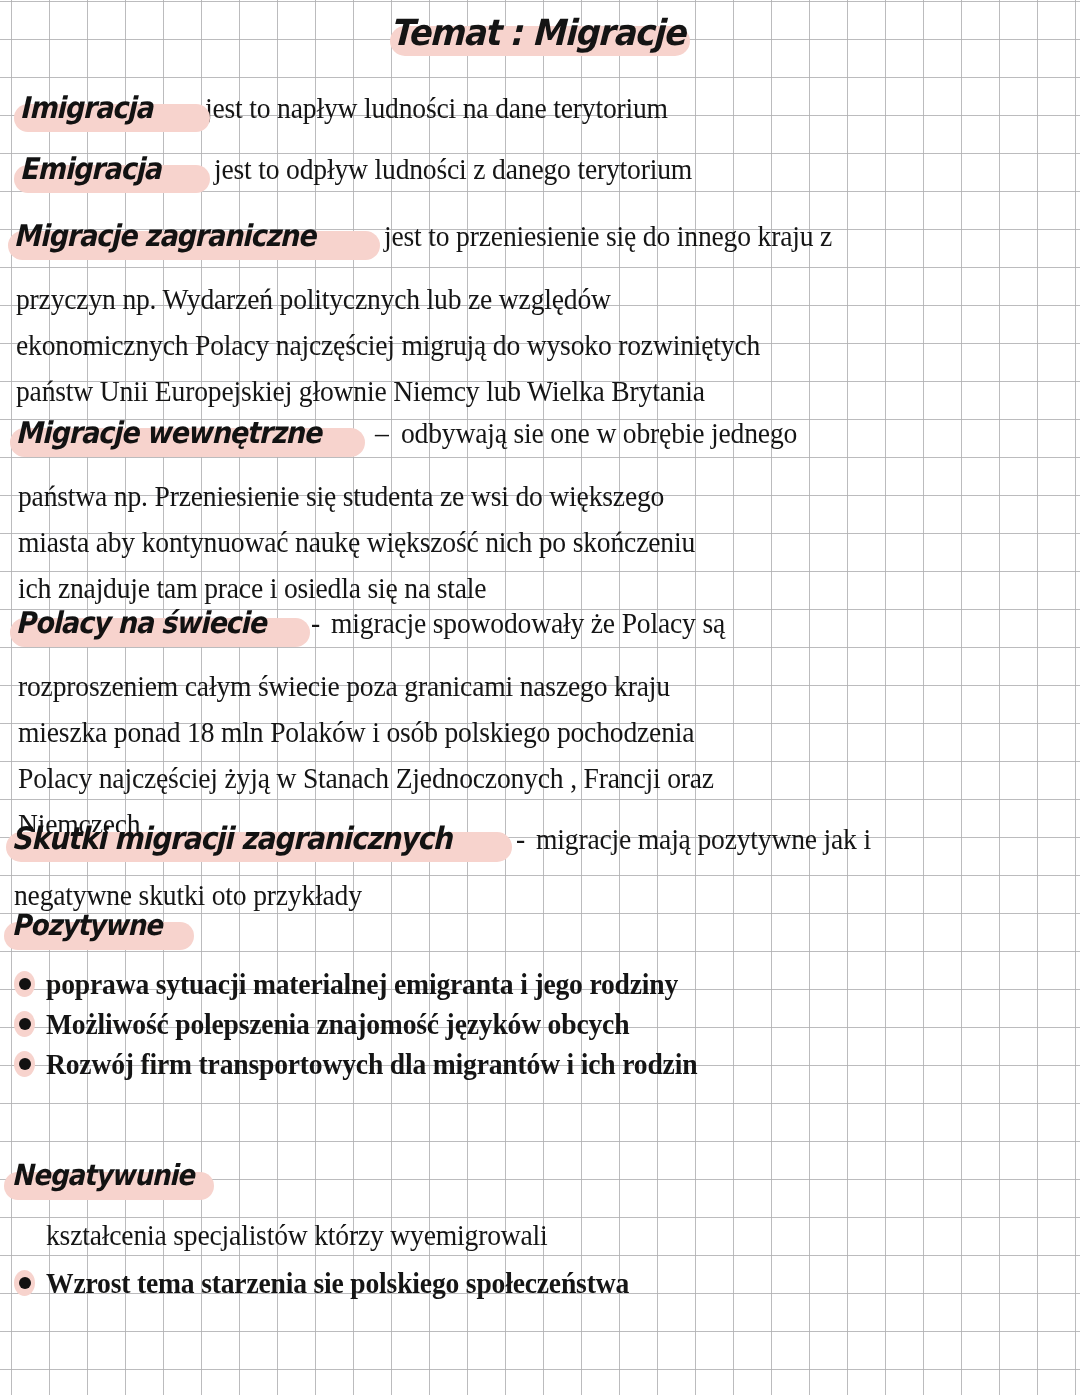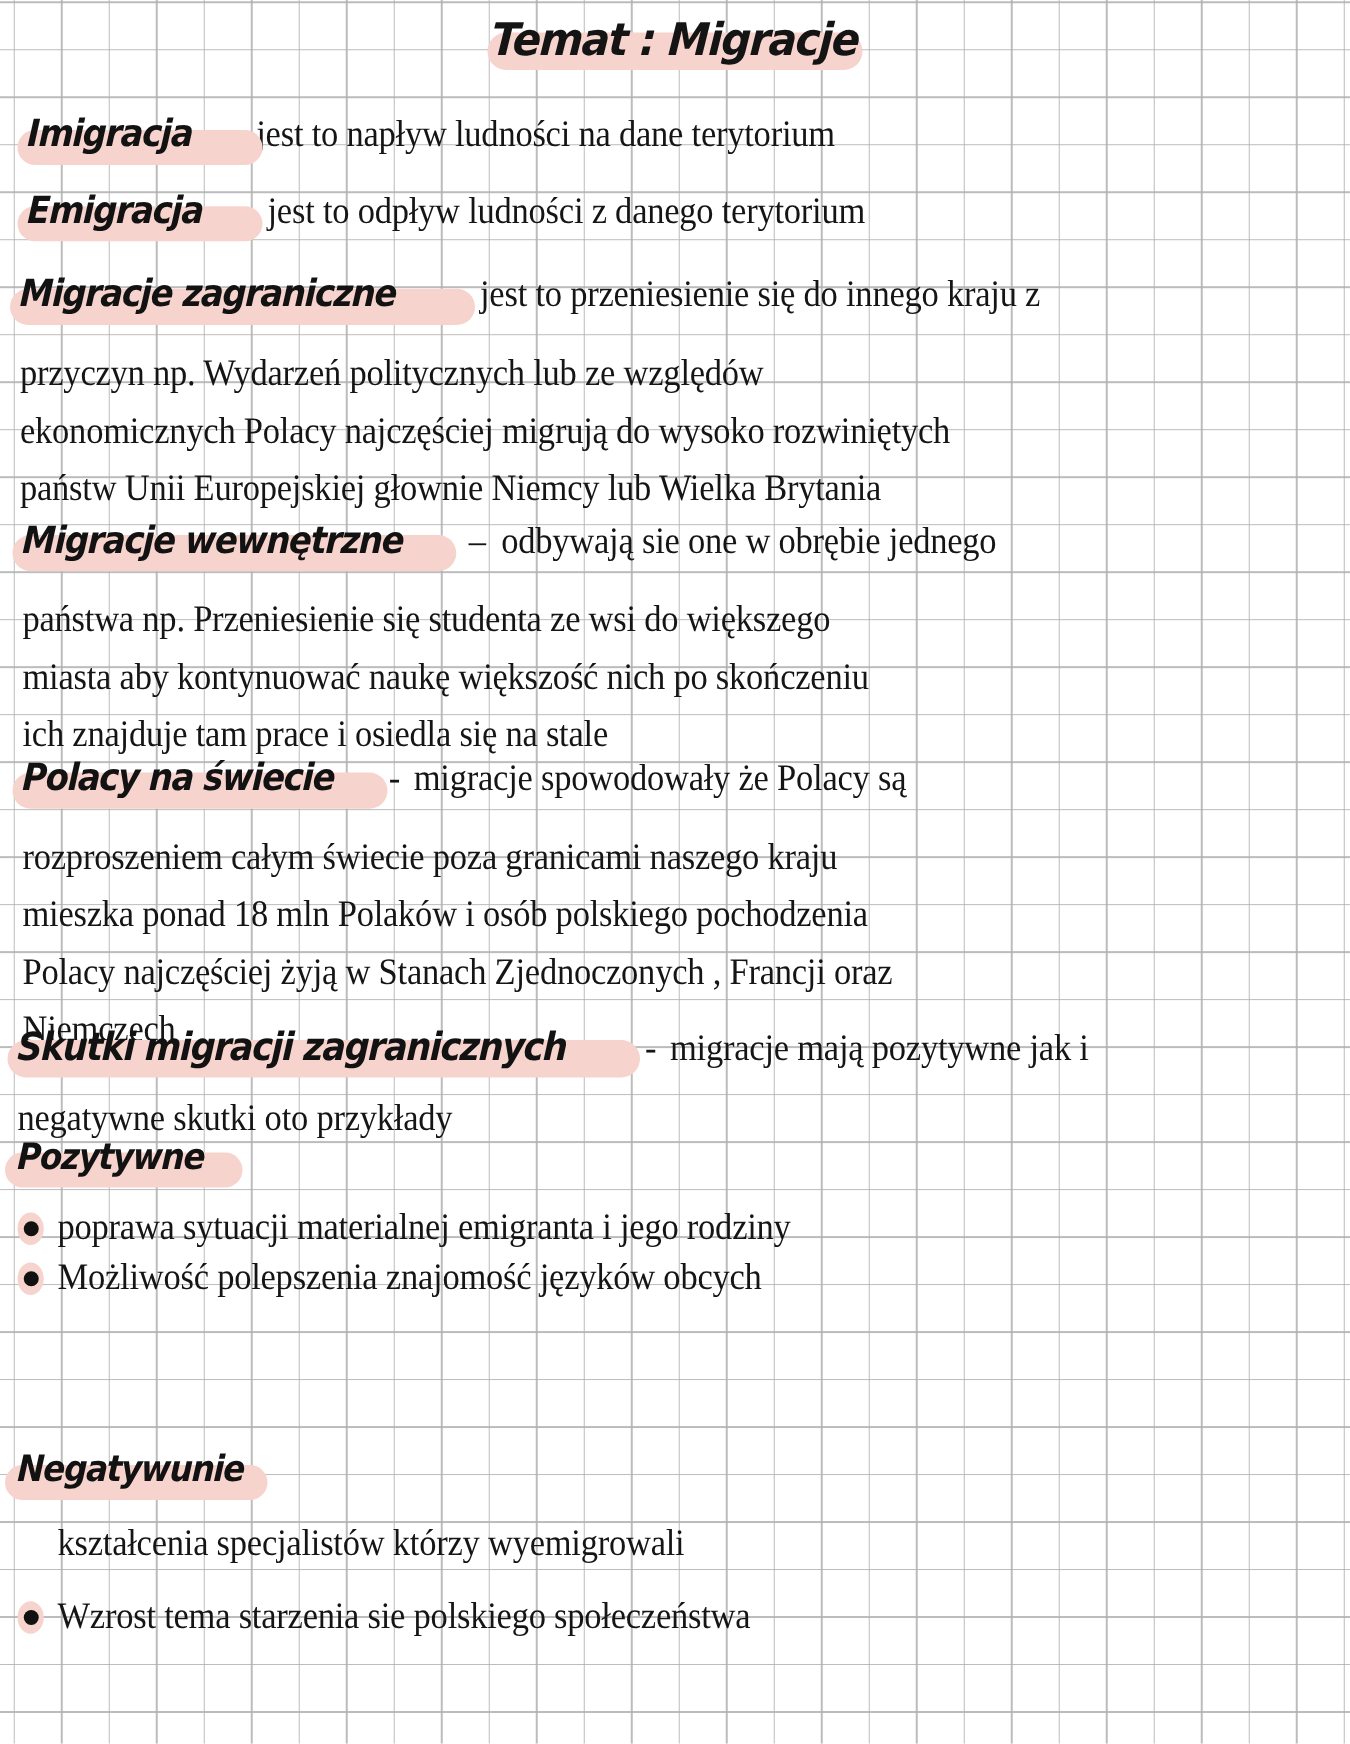--- a/index.html
+++ b/index.html
@@ -112,22 +112,23 @@
     letter-spacing: -0.2px;
     white-space: nowrap;
     transform: scaleX(0.92);
     transform-origin: left center;
   }
 
   
   .bullet-row {
     position: relative;
     display: flex;
-    align-items: center;
+    align-items: flex-end;
     height: 40px;
+    font-weight: bold;
   }
   .bullet-mark {
     position: relative;
     width: 34px;
     height: 34px;
     flex: 0 0 34px;
     margin-top: 4px;
   }
   .bullet-halo {
     position: absolute;
@@ -261,32 +262,39 @@
       </span>
       <span class="bullet-text">poprawa sytuacji materialnej emigranta i jego rodziny</span>
     </div>
     <div class="bullet-row">
       <span class="bullet-mark">
         <span class="bullet-halo"></span>
         <span class="bullet-dot"></span>
       </span>
       <span class="bullet-text">Możliwość polepszenia znajomość języków obcych</span>
     </div>
+    <div class="bullet-row">
+      <span class="bullet-mark">
+        <span class="bullet-halo"></span>
+        <span class="bullet-dot"></span>
+      </span>
+      <span class="bullet-text">Rozwój firm transportowych dla migrantów i ich rodzin</span>
+    </div>
   </div>
 
   <div class="block" style="top:1158px; left:14px;">
     <div class="subhead">
       <span class="hl" style="left:-10px; top:14px; width:210px; height:28px;"></span>
       <span class="script" style="font-size:29px;">Negatywunie</span>
     </div>
   </div>
 
   <div class="block" style="top:1213px; left:12px;">
     <div class="bullet-sub">kształcenia specjalistów którzy wyemigrowali</div>
-    <div class="bullet-row" style="margin-top:16px;">
+    <div class="bullet-row" style="margin-top:4px;">
       <span class="bullet-mark">
         <span class="bullet-halo"></span>
         <span class="bullet-dot"></span>
       </span>
       <span class="bullet-text">Wzrost tema starzenia sie polskiego społeczeństwa</span>
     </div>
   </div>
 
 </div>
 

